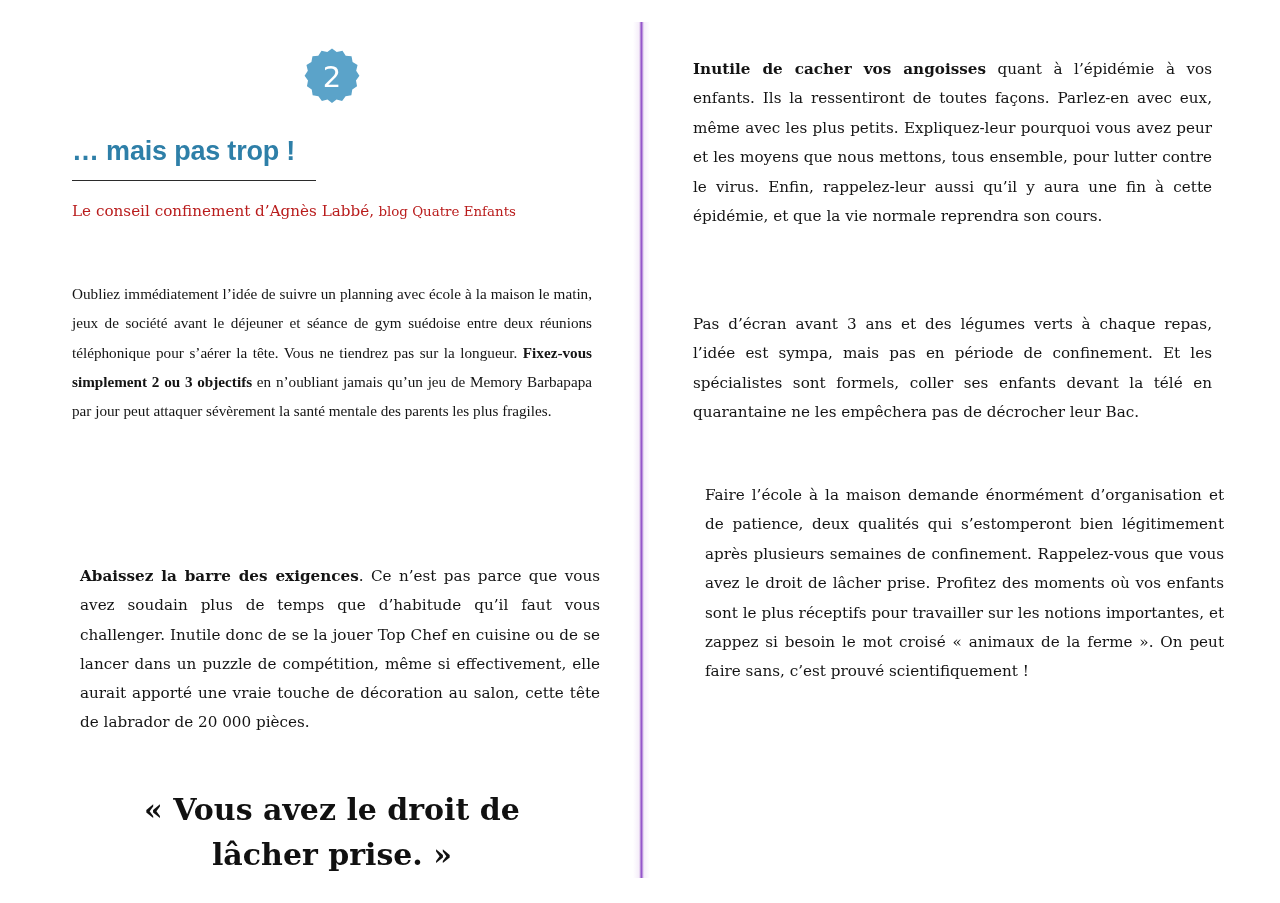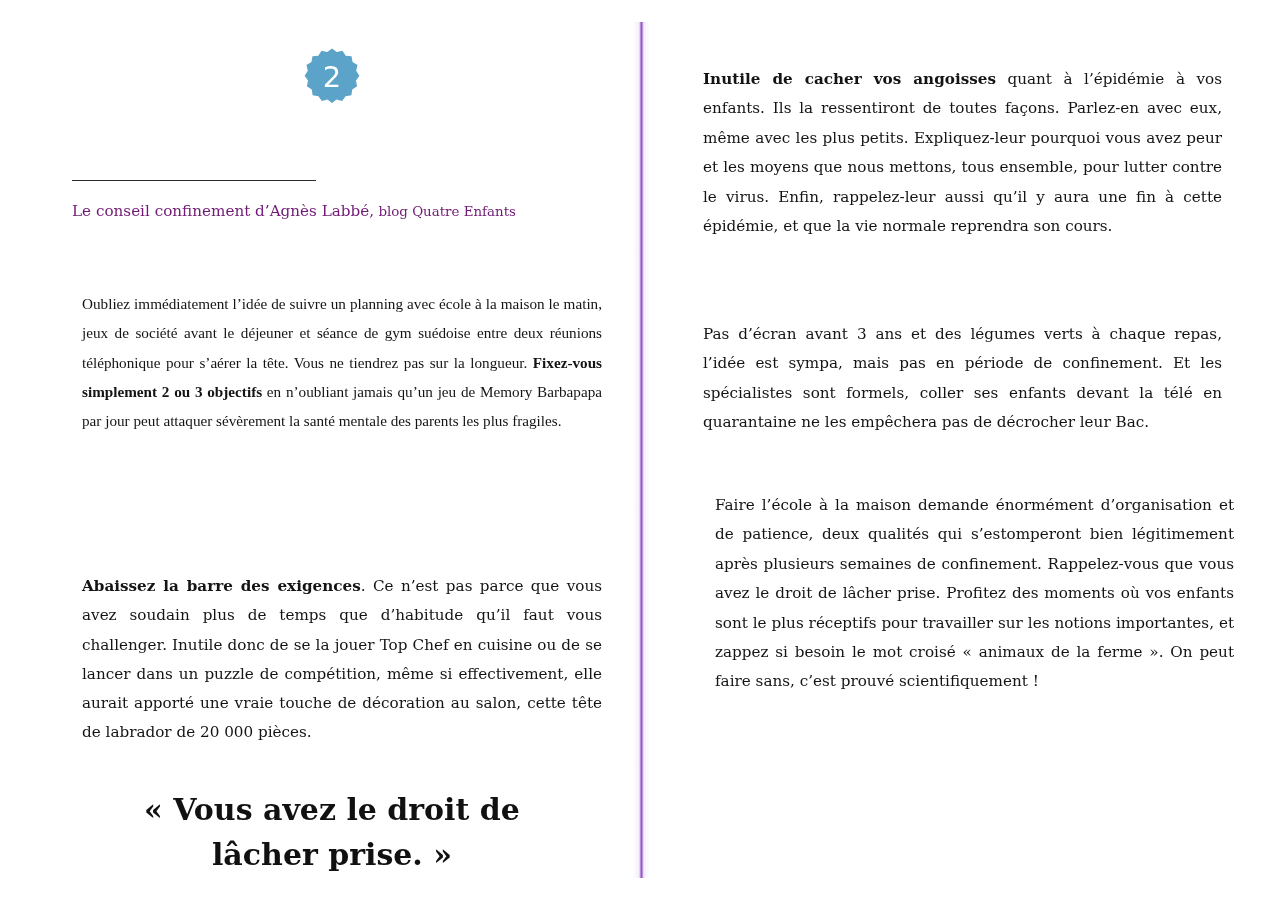--- a/index.html
+++ b/index.html
@@ -126,44 +126,44 @@
   
   .credit {
     position: absolute;
     left: 0;
     top: 198px;
     width: 520px;
     font-family: "DejaVu Serif", serif;
     font-size: 15.2px;
     line-height: 26px;
     text-align: justify;
-    color: #701a75;
+    color: #b91c1c;
   }
   .credit .small {
     font-size: 13.4px;
   }
 
   
   .para {
     font-family: "DejaVu Serif", serif;
     font-size: 15.2px;
     line-height: 29.3px;
     text-align: justify;
     color: #141414;
-    margin: 10px;
+    margin: 0;
   }
   .col-right .para {
     line-height: 29.4px;
   }
   .para b, .para strong {
     font-weight: 700;
   }
 
   .p-left-1 { position: absolute; left: 0; top: 279px; width: 520px; font-family: Liberation Serif, serif; }
-  .p-left-2 { position: absolute; left: 0; top: 562px; width: 520px; }
+  .p-left-2 { position: absolute; left: 8px; top: 562px; width: 520px; }
 
   
   .pullquote {
     position: absolute;
     left: 18px;
     top: 787px;
     width: 484px;
     font-family: "DejaVu Serif", serif;
     font-size: 30px;
     font-weight: 700;
@@ -196,20 +196,21 @@
             L82.7 68.6 L81.2 78.0 L71.9 79.3 L66.3 86.9 L57.3 84.5
             L50 90.3 L42.7 84.5 L33.7 86.9 L28.1 79.3 L18.8 78.0
             L17.3 68.6 L9.6 63.3 L11.3 54.0 L5.8 46.3 L11.0 38.4
             L8.8 29.2 L16.8 24.3 L18.5 15.0 L27.9 14.1 L33.1 6.2
             L42.4 8.1 Z"></path>
         </svg>
         <div class="badge-num">2</div>
       </div>
     </div>
 
+    <div class="heading">… mais pas trop !</div>
     <div class="heading-rule"></div>
 
     <div class="credit">
       <span>Le conseil confinement d’Agnès Labbé,</span><span class="small"> blog Quatre Enfants</span>
     </div>
 
     <p class="para p-left-1"><span>Oubliez immédiatement l’idée de suivre un planning avec école à la maison le matin, jeux de société avant le déjeuner et séance de gym suédoise entre deux réunions téléphonique pour s’aérer la tête. Vous ne tiendrez pas sur la longueur. </span><b>Fixez-vous simplement 2 ou 3 objectifs</b><span> en n’oubliant jamais qu’un jeu de Memory Barbapapa par jour peut attaquer sévèrement la santé mentale des parents les plus fragiles.</span></p>
 
     <p class="para p-left-2"><b>Abaissez la barre des exigences</b><span>. Ce n’est pas parce que vous avez soudain plus de temps que d’habitude qu’il faut vous challenger. Inutile donc de se la jouer Top Chef en cuisine ou de se lancer dans un puzzle de compétition, même si effectivement, elle aurait apporté une vraie touche de décoration au salon, cette tête de labrador de 20 000 pièces.</span></p>
 

